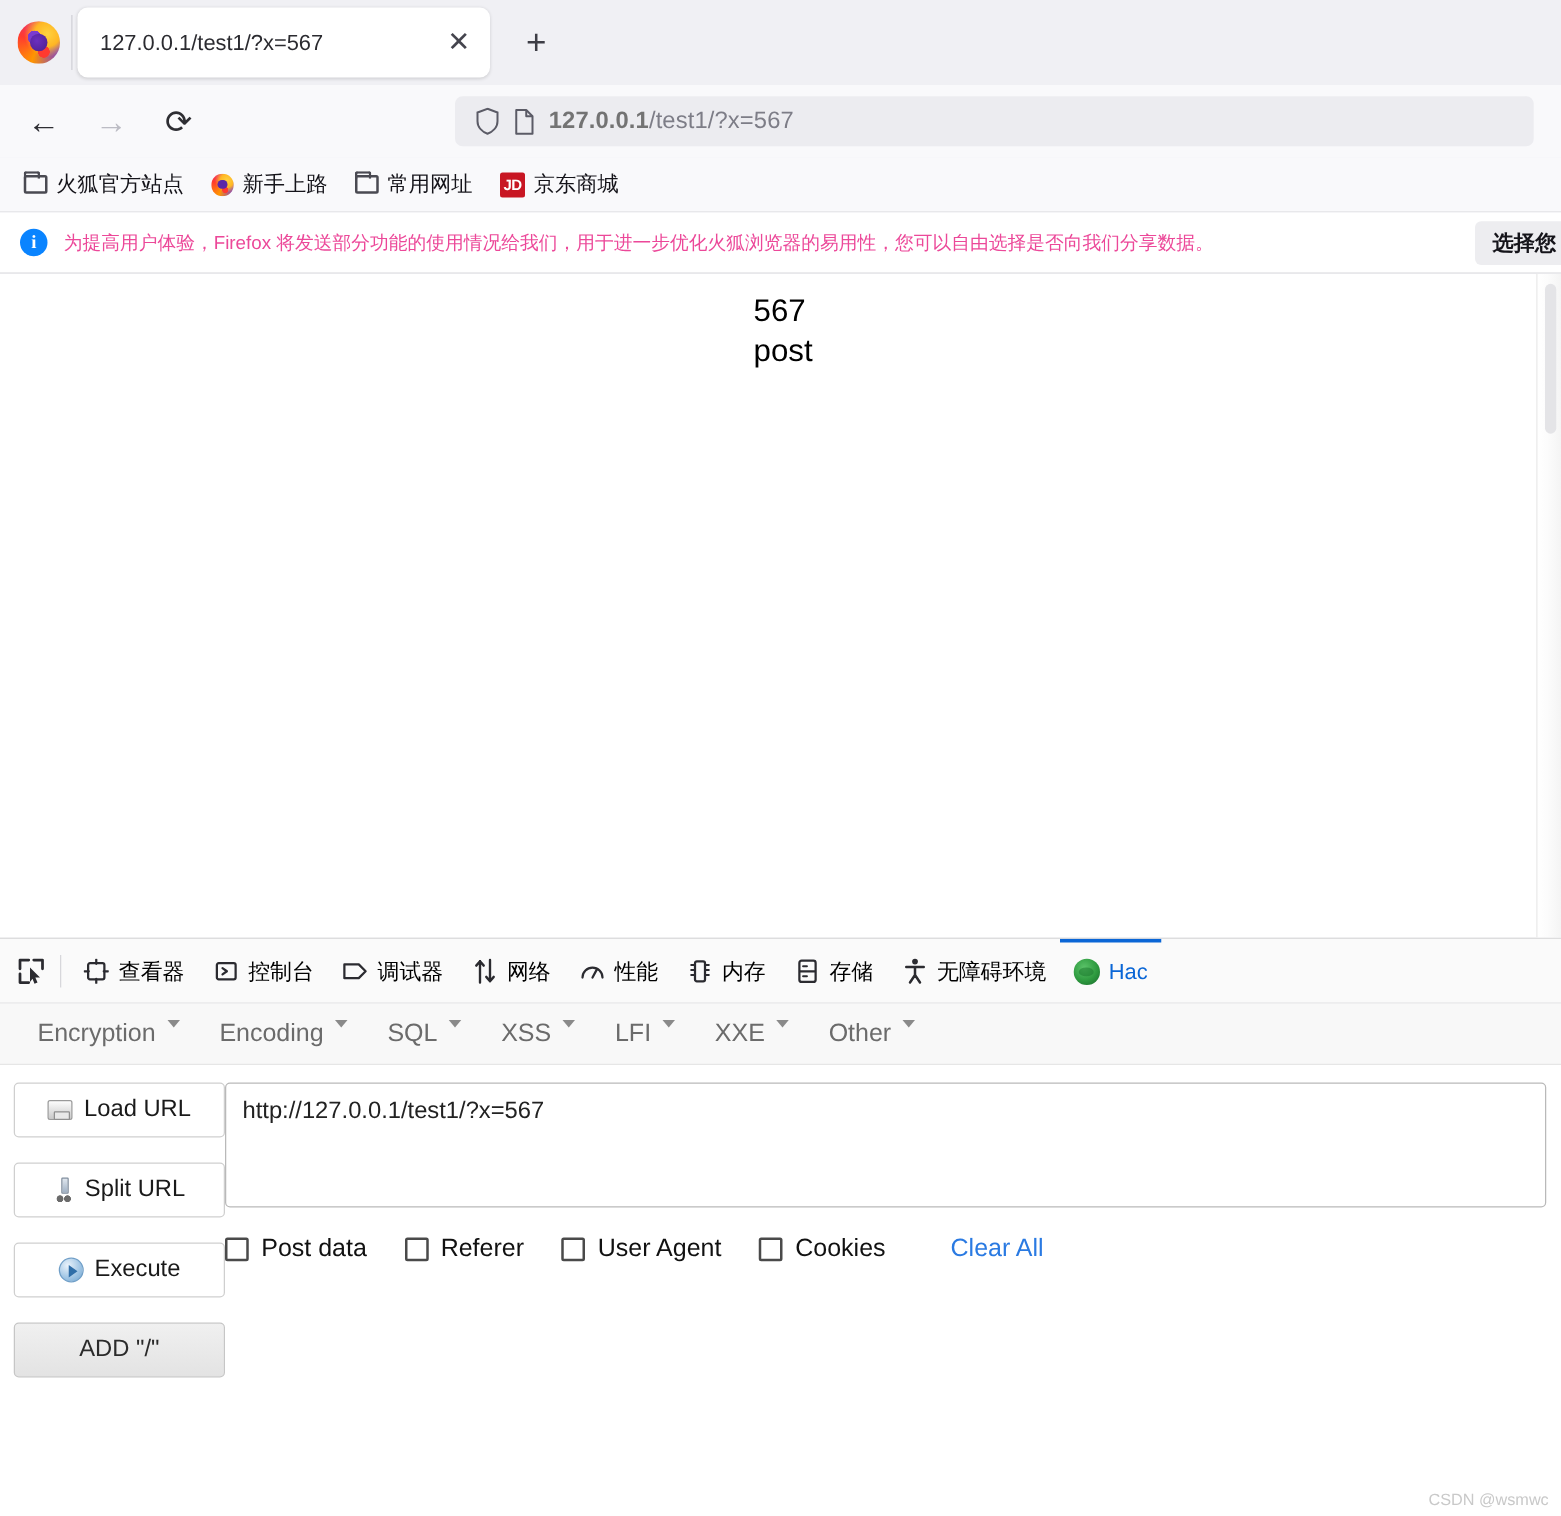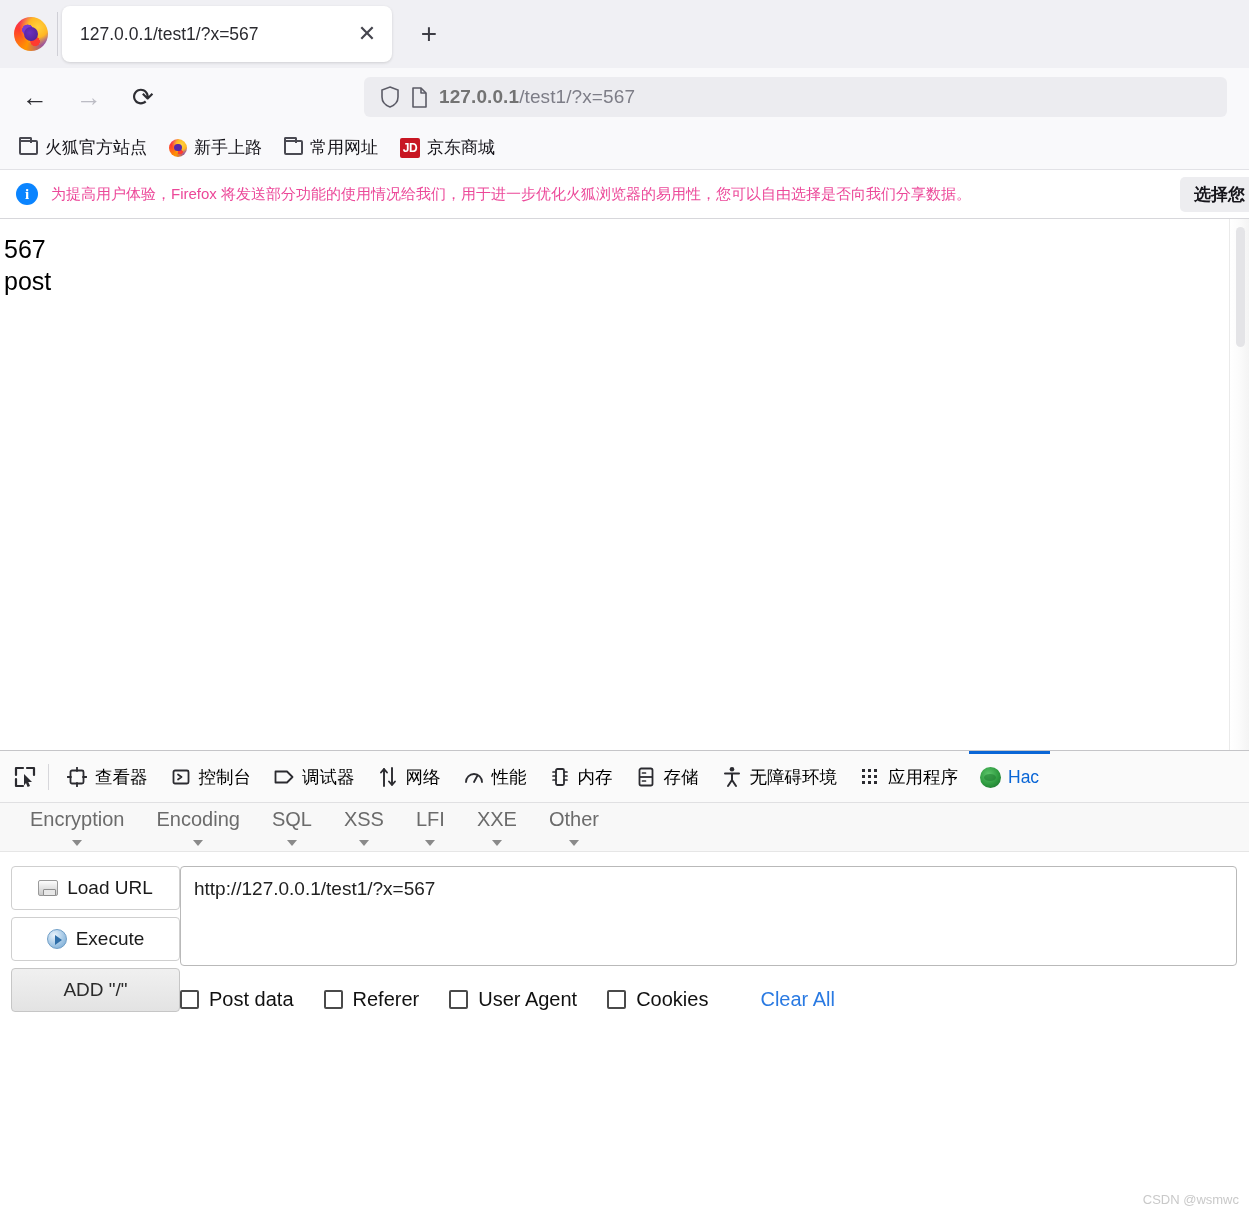--- a/index.html
+++ b/index.html
@@ -171,21 +171,21 @@
     font-size:17px; font-weight:600; color:#15141a; white-space:nowrap;
   }
 
   
   .content {
     flex: 1 1 auto;
     background:#ffffff;
     position: relative;
     overflow: hidden;
     min-height: 0;
-    display:flex; flex-direction:column;
+    display:flex; flex-direction:column;align-items:center;
   }
   .page-body { padding: 14px 0 0 4px; }
   .page-line {
     font-size: 25px; color:#000; line-height: 1.28;
     font-family: "Liberation Sans", sans-serif;
   }
   .vscroll {
     position:absolute; top:0; right:0; width: 20px; bottom:0;
     background: linear-gradient(to right,#ffffff 0%, #fcfcfc 40%, #f4f4f4 100%);
     border-left: 1px solid #eaeaea;
@@ -245,33 +245,32 @@
   .hb-menu {
     height: 49px;
     background:#f8f8f8;
     border-bottom:1px solid #e6e6e6;
     display:flex; align-items:center;
     padding-left: 14px;
     gap: 0;
     flex:0 0 auto;
   }
   .hb-menu-item {
-    display:flex; align-items:center; gap:9px;
+    display:flex; align-items:flex-start; gap:9px;
     padding: 6px 16px;
     font-size: 20px; color:#6b6b6b;
     white-space:nowrap;
-    flex-direction:column;
   }
   .caret {
     width:0;height:0;border-left:5px solid transparent;border-right:5px solid transparent;
     border-top:6px solid #8a8a8a; display:inline-block;
   }
 
   .hb-main { display:flex; padding: 14px 0 0 0; flex:0 0 auto; }
-  .hb-btncol { width: 180px; padding-left: 11px; flex:0 0 auto; display:flex; flex-direction:column; gap: 7px;}
+  .hb-btncol { width: 180px; padding-left: 11px; flex:0 0 auto; display:flex; flex-direction:column; gap: 20px;}
   .hb-btn {
     height: 44px;
     border:1px solid #cfcfcf;
     border-radius: 4px;
     background: #ffffff;
     display:flex; align-items:center; justify-content:center; gap: 9px;
     font-size: 19px; color:#1a1a1a;
   }
   .hb-btn.add {
     background: linear-gradient(#f0f0f0,#e3e3e3);
@@ -493,38 +492,20 @@
       <div class="dt-tab">
         <span class="ico">
           <svg width="18" height="22" viewBox="0 0 18 22">
               <circle cx="9" cy="3.2" r="2.3" fill="#2b2b30"></circle>
               <path d="M2 7.5 H16 M9 7.5 V14 M9 14 L5 20 M9 14 L13 20" stroke="#2b2b30" stroke-width="2" stroke-linecap="round"></path>
             </svg>
         </span>
         <span>无障碍环境</span>
       </div>
 
-      <div class="dt-tab">
-        <span class="ico">
-          <svg width="20" height="20" viewBox="0 0 20 20">
-              <g fill="#2b2b30">
-                <rect x="2" y="2" width="3" height="3"></rect>
-                <rect x="8" y="2" width="3" height="3"></rect>
-                <rect x="14" y="2" width="3" height="3"></rect>
-                <rect x="2" y="8" width="3" height="3"></rect>
-                <rect x="8" y="8" width="3" height="3"></rect>
-                <rect x="14" y="8" width="3" height="3"></rect>
-                <rect x="2" y="14" width="3" height="3"></rect>
-                <rect x="8" y="14" width="3" height="3"></rect>
-                <rect x="14" y="14" width="3" height="3"></rect>
-              </g>
-            </svg>
-        </span>
-        <span>应用程序</span>
-      </div>
 
       <div class="dt-tab active">
         <span class="hackbar-ico"></span>
         <span>Hac</span>
       </div>
     </div>
 
     <div class="hb">
       <div class="hb-menu">
         <div class="hb-menu-item">
@@ -555,20 +536,24 @@
           <span>Other</span>
           <span class="caret"></span>
         </div>
       </div>
 
       <div class="hb-main">
         <div class="hb-btncol">
           <div class="hb-btn">
             <span class="ico-load"></span>
             <span>Load URL</span>
+          </div>
+          <div class="hb-btn">
+            <span class="ico-split"></span>
+            <span>Split URL</span>
           </div>
           <div class="hb-btn">
             <span class="ico-exec"></span>
             <span>Execute</span>
           </div>
           <div class="hb-btn add">
             <span>ADD "/"</span>
           </div>
         </div>
 

